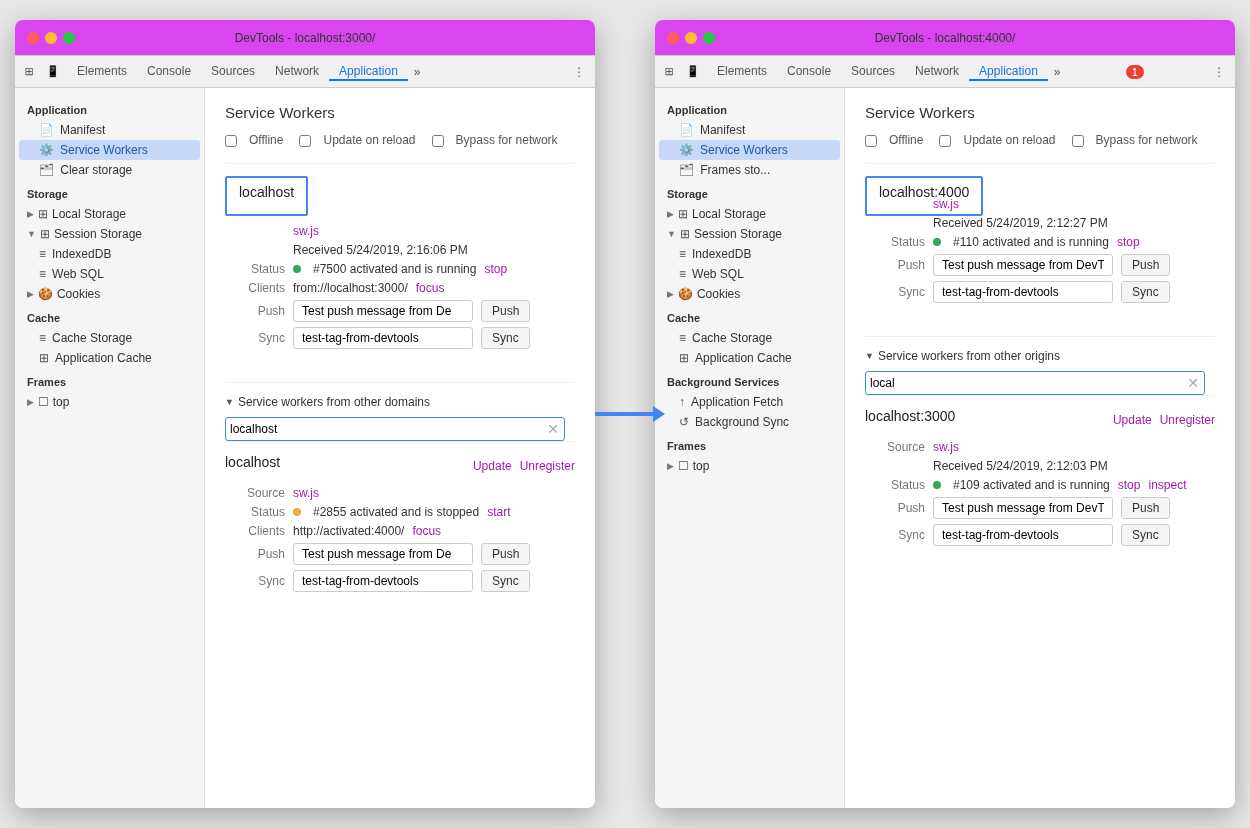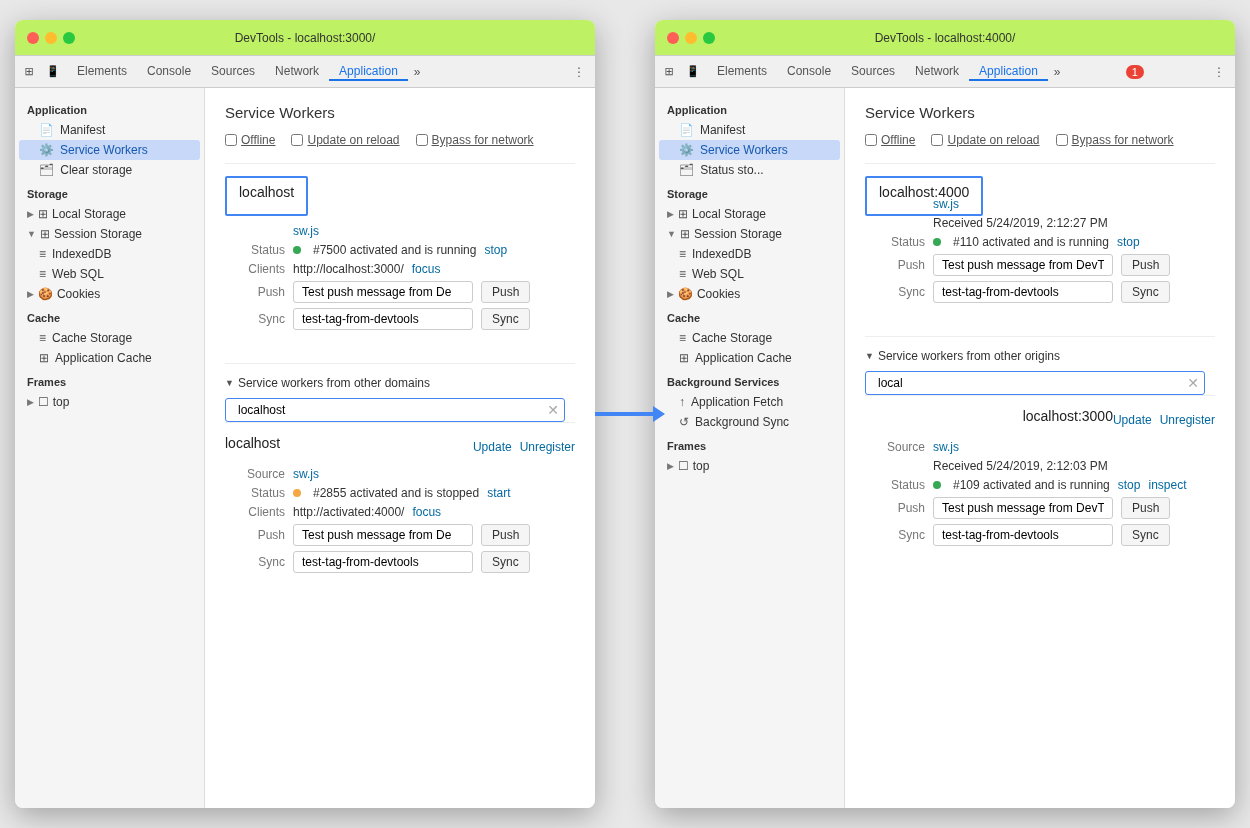--- a/index.html
+++ b/index.html
@@ -22,21 +22,21 @@
     .devtools-window {
       width: 580px;
       background: #f5f5f5;
       border-radius: 8px;
       box-shadow: 0 8px 30px rgba(0,0,0,0.3);
       overflow: hidden;
       position: relative;
     }
     
     .title-bar {
-      background: #bef264;
+      background: #d946ef;
       height: 36px;
       display: flex;
       align-items: center;
       padding: 0 12px;
       border-bottom: 1px solid #ccc;
       position: relative;
     }
     .traffic-lights {
       display: flex;
       gap: 6px;
@@ -171,23 +171,22 @@
     .panel-controls {
       display: flex;
       align-items: center;
       gap: 16px;
       margin-bottom: 16px;
       font-size: 12px;
       color: #555;
     }
     .checkbox-label {
       display: flex;
-      align-items: center;
-      gap: 4px;
-      text-decoration: underline;
+      align-items: flex-end;
+      gap: 12px;
     }
     .checkbox-label input { width: 12px; height: 12px; }
     
     .sw-entry {
       border-top: 1px solid #eee;
       padding: 12px 0;
     }
     .sw-hostname {
       font-size: 14px;
       font-weight: 500;
@@ -209,21 +208,21 @@
       text-align: right;
       color: #777;
       font-size: 12px;
       flex-shrink: 0;
     }
     .sw-value {
       color: #333;
       font-size: 12px;
     }
     .sw-link {
-      color: #0369a1;
+      color: #a21caf;
       text-decoration: none;
       cursor: pointer;
     }
     .status-dot {
       width: 8px;
       height: 8px;
       border-radius: 50%;
       background: #34a853;
       display: inline-block;
       margin-right: 4px;
@@ -263,21 +262,21 @@
     .filter-input-wrap {
       position: relative;
       display: inline-flex;
       align-items: center;
       width: 340px;
     }
     .filter-input {
       width: 100%;
       border: 1px solid #4285f4;
       border-radius: 3px;
-      padding: 4px 24px 4px 12px;
+      padding: 4px 24px 4px 4px;
       font-size: 12px;
       outline: none;
       background: #fff;
     }
     .filter-clear {
       position: absolute;
       right: 6px;
       color: #aaa;
       cursor: pointer;
       font-size: 14px;
@@ -428,28 +427,32 @@
 
         <div class="sw-entry">
           <div class="highlight-box">
             <span class="sw-hostname" style="border:none;padding:0;">localhost</span>
           </div>
           <div class="sw-row" style="margin-top:8px;">
             <span class="sw-label"></span>
             <a class="sw-link">sw.js</a>
           </div>
           <div class="sw-row">
+            <span class="sw-label"></span>
+            <span class="sw-value">Received 5/24/2019, 2:16:06 PM</span>
+          </div>
+          <div class="sw-row">
             <span class="sw-label">Status</span>
             <span class="status-dot"></span>
             <span class="sw-value">#7500 activated and is running</span>
             <a class="sw-link">stop</a>
           </div>
           <div class="sw-row">
             <span class="sw-label">Clients</span>
-            <span class="sw-value">http://localhost:3000/</span>
+            <span class="sw-value">from://localhost:3000/</span>
             <a class="sw-link">focus</a>
           </div>
           <div class="sw-row">
             <span class="sw-label">Push</span>
             <input class="sw-input" type="text" value="Test push message from De" style="">
             <button class="sw-btn">Push</button>
           </div>
           <div class="sw-row">
             <span class="sw-label">Sync</span>
             <input class="sw-input" type="text" value="test-tag-from-devtools" style="">
@@ -546,21 +549,21 @@
         <div class="sidebar-item">
           <span class="icon">📄</span>
           <span>Manifest</span>
         </div>
         <div class="sidebar-item active">
           <span class="icon">⚙️</span>
           <span>Service Workers</span>
         </div>
         <div class="sidebar-item">
           <span class="icon">🗂</span>
-          <span>Status sto...</span>
+          <span>Frames sto...</span>
         </div>
         <div class="sidebar-section-header">Storage</div>
         <div class="sidebar-group">
           <span class="arrow">▶</span>
           <span class="icon">⊞</span>
           <span>Local Storage</span>
         </div>
         <div class="sidebar-group">
           <span class="arrow">▼</span>
           <span class="icon">⊞</span>
@@ -661,21 +664,21 @@
             <span class="arrow">▼</span>
             <span>Service workers from other origins</span>
           </div>
           <div class="filter-input-wrap">
             <input class="filter-input" type="text" value="local" style="">
             <span class="filter-clear">✕</span>
           </div>
 
           
           <div class="sw-entry">
-            <div style="display:flex;align-items:center;justify-content:flex-end;margin-bottom:8px;">
+            <div style="display:flex;align-items:center;justify-content:space-between;margin-bottom:8px;">
               <span class="sw-hostname" style="border:none;padding:0;font-size:14px;font-weight:500;">localhost:3000</span>
               <span style="display:flex;gap:8px;">
                 <a class="sw-link">Update</a>
                 <a class="sw-link">Unregister</a>
               </span>
             </div>
             <div class="sw-row">
               <span class="sw-label">Source</span>
               <a class="sw-link">sw.js</a>
             </div>

